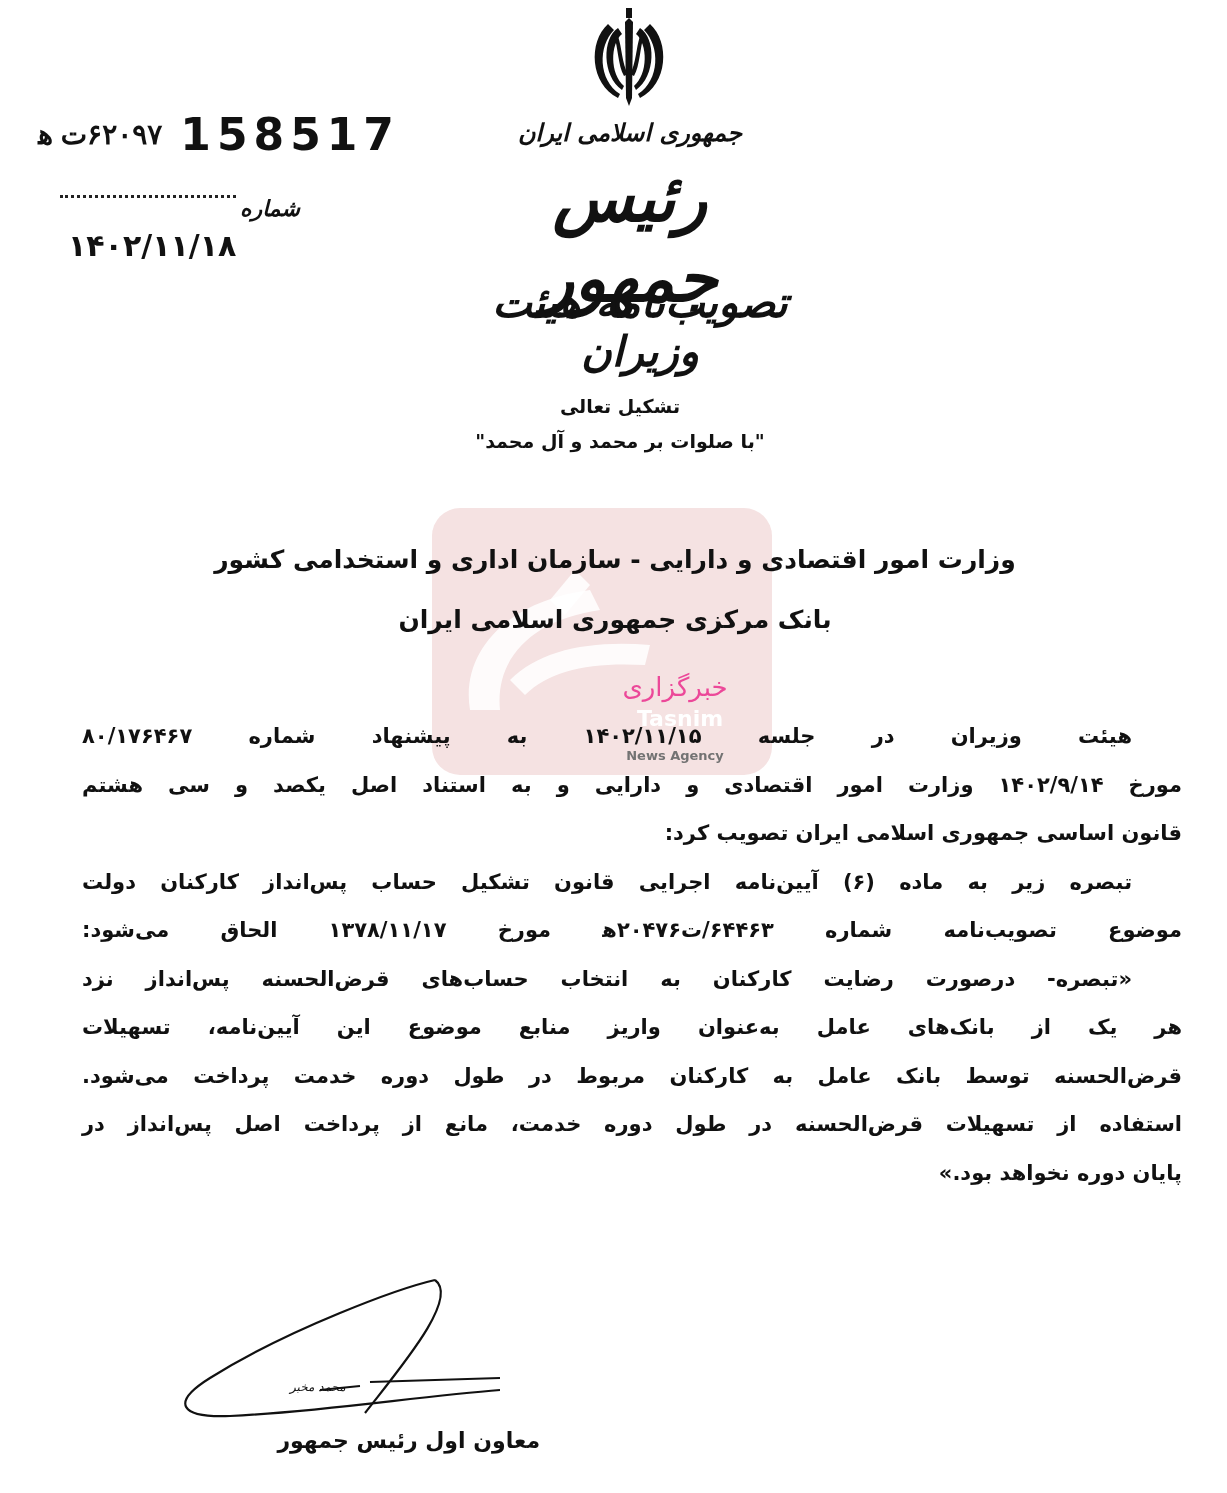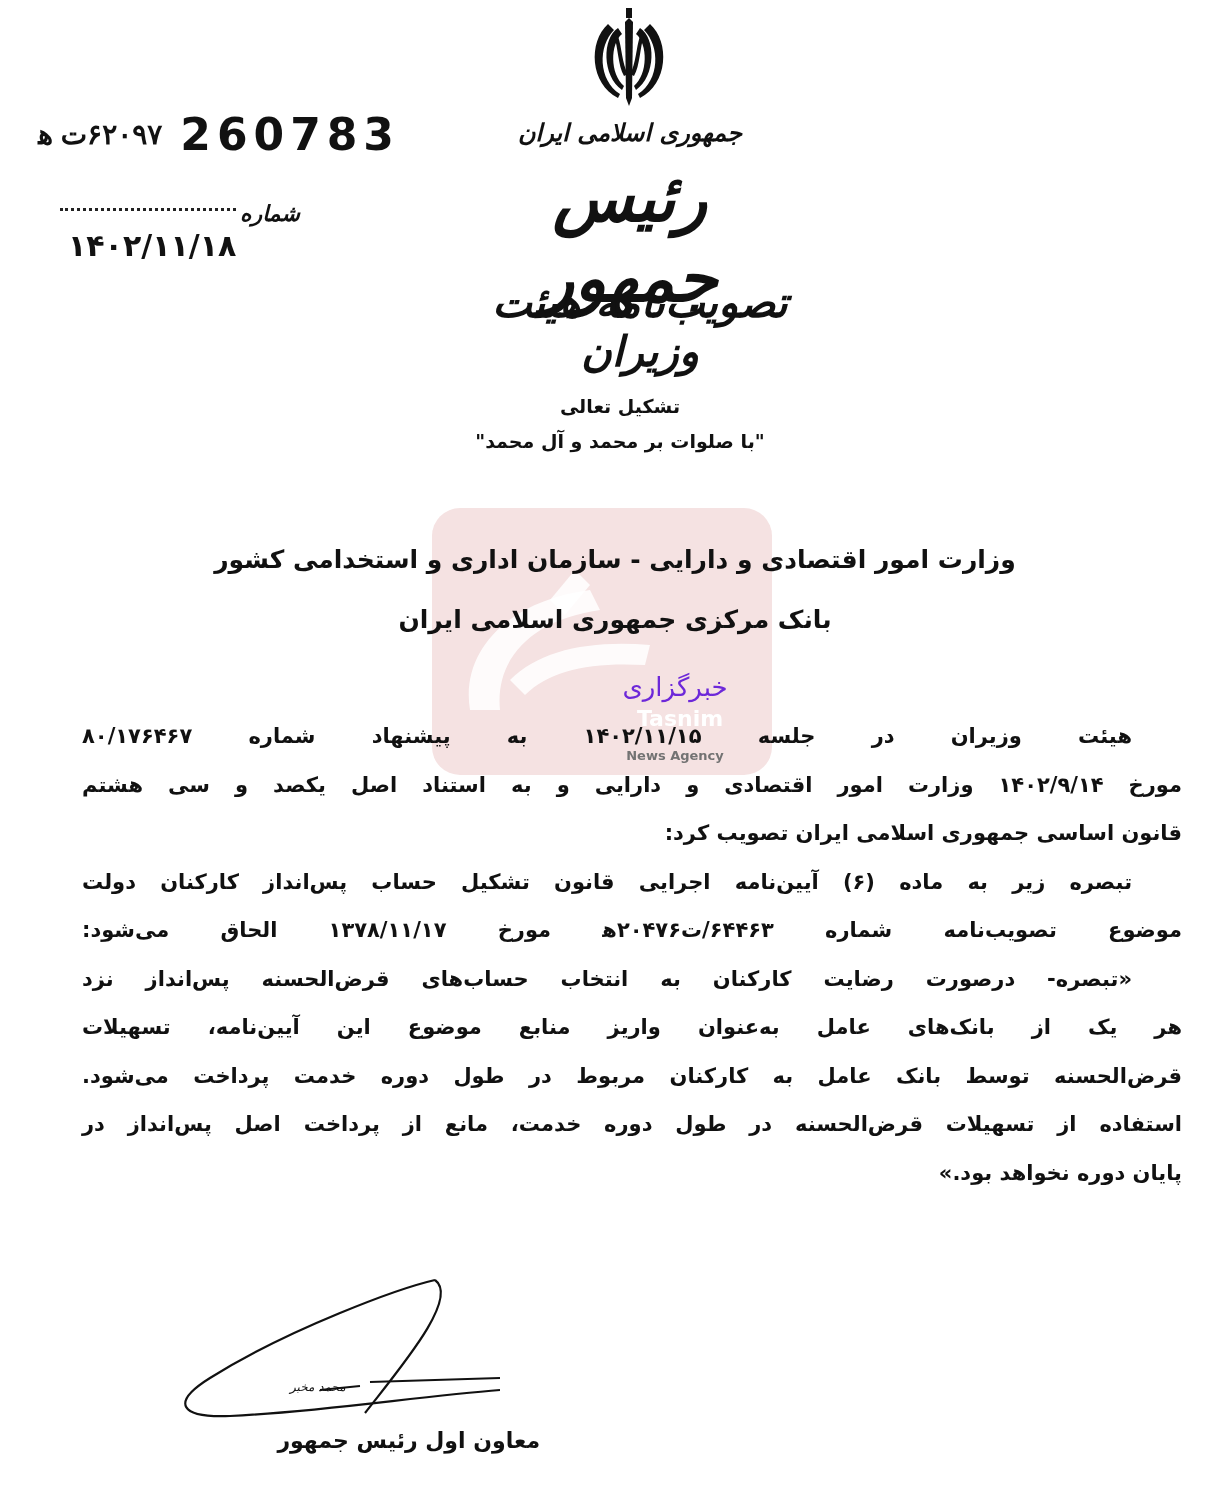--- a/index.html
+++ b/index.html
@@ -17,33 +17,33 @@
   .president { left:470px; top:158px; width:320px; text-align:center;
                font-family:"DejaVu Serif", serif; font-style:italic; font-weight:bold; font-size:66px; line-height:80px; letter-spacing:-1px; }
   .cabinet { left:460px; top:278px; width:360px; text-align:center;
              font-family:"DejaVu Serif", serif; font-style:italic; font-weight:bold; font-size:42px; }
 
   
   .ref-line { left:30px; top:104px; width:370px; height:60px; display:flex; align-items:center; justify-content:flex-end; gap:18px; direction:ltr; }
   .ref-code { font-family:Liberation Sans, sans-serif; font-weight:bold; font-size:28px; direction:rtl; }
   .ref-number { font-family:"DejaVu Sans", sans-serif; font-weight:bold; font-size:44px; letter-spacing:6px; }
   .meta-block { left:60px; top:195px; width:240px; }
-  .meta-row { display:flex; align-items:center; justify-content:flex-end; gap:4px; height:36px; }
+  .meta-row { display:flex; align-items:flex-start; justify-content:flex-end; gap:4px; height:36px; }
   .meta-label { font-family:"DejaVu Serif", serif; font-style:italic; font-weight:bold; font-size:22px; }
   .dots { flex:1; border-bottom:3px dotted #222; height:0; margin-bottom:8px; }
   .meta-date { left:68px; top:228px; font-weight:bold; font-size:30px; letter-spacing:2px; }
 
   
   .bismi { left:420px; top:395px; width:400px; text-align:center; font-weight:bold; font-size:19px; }
   .salavat { left:420px; top:430px; width:400px; text-align:center; font-weight:bold; font-size:19px; }
 
   
   .watermark { left:432px; top:508px; width:340px; height:267px; background:#f5e2e2; border-radius:28px; }
   .wm-logo { left:450px; top:560px; width:220px; height:200px; }
-  .wm-fa { left:600px; top:672px; width:150px; text-align:center; color:#6d28d9; font-size:26px; }
+  .wm-fa { left:600px; top:672px; width:150px; text-align:center; color:#ec4899; font-size:26px; }
   .wm-en { left:600px; top:706px; width:160px; text-align:center; color:#ffffff; font-weight:bold; font-size:22px; }
   .wm-en2 { left:595px; top:748px; width:160px; text-align:center; color:#737373; font-weight:bold; font-size:13px; }
 
   
   .recip1 { left:210px; top:545px; width:810px; text-align:center; font-weight:bold; font-size:25px; }
   .recip2 { left:210px; top:605px; width:810px; text-align:center; font-weight:bold; font-size:25px; }
 
   
   .body-text { left:82px; top:712px; width:1100px; font-size:21px; font-weight:bold; line-height:48.5px; text-align:justify; text-align-last:right; }
   .body-line { display:block; text-align:justify; text-align-last:justify; white-space:nowrap; }
@@ -68,21 +68,21 @@
   <path d="M26 30 C30 40 30 60 36 70 L40 68 C34 58 34 42 30 30 Z" fill="#111"></path>
   <path d="M56 30 C52 40 52 60 46 70 L42 68 C48 58 48 42 52 30 Z" fill="#111"></path>
 </svg>
 
 <div class="abs republic rtl">جمهوری اسلامی ایران</div>
 <div class="abs president rtl">رئیس جمهور</div>
 <div class="abs cabinet rtl">تصویب‌نامه هیئت وزیران</div>
 
 <div class="abs ref-line">
   <span class="ref-code">۶۲۰۹۷ت ه‍</span>
-  <span class="ref-number rtl">260783</span>
+  <span class="ref-number rtl">158517</span>
 </div>
 
 <div class="abs meta-block">
   <div class="meta-row">
     <span class="dots"></span>
     <span class="meta-label rtl">شماره</span>
   </div>
 </div>
 <div class="abs meta-date rtl">۱۴۰۲/۱۱/۱۸</div>
 

